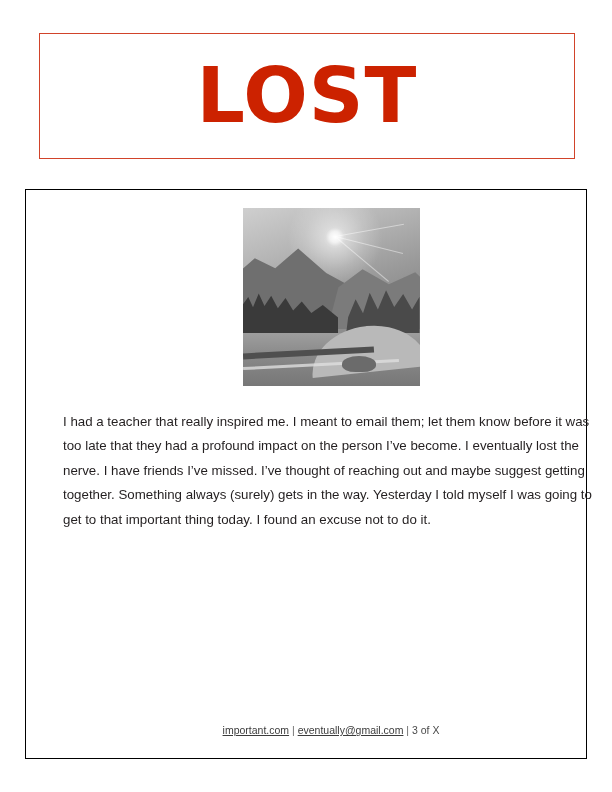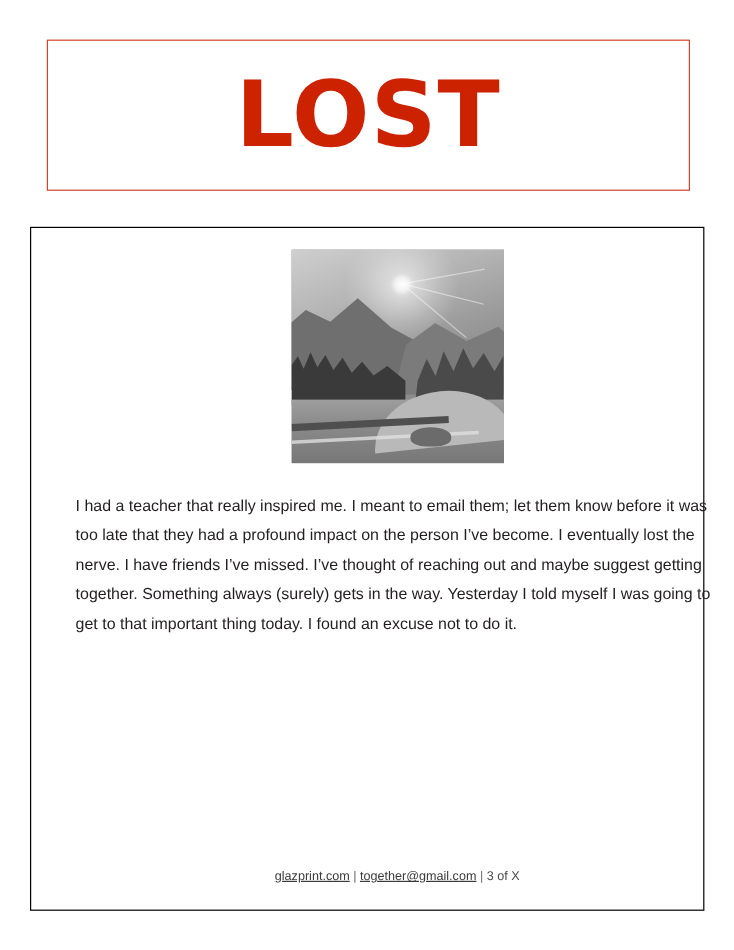--- a/index.html
+++ b/index.html
@@ -248,19 +248,19 @@
           <div class="road-curve"></div>
           <div class="road-edge"></div>
           <div class="guardrail"></div>
           <div class="rock"></div>
         </div>
       </div>
 
       <p class="para first">I had a teacher that really inspired me.  I meant to email them; let them know before it was too late that they had a profound impact on the person I’ve become.  I eventually lost the nerve.  I have friends I’ve missed.  I’ve thought of reaching out and maybe suggest getting together.  Something always (surely) gets in the way.  Yesterday I told myself I was going to get to that important thing today.  I found an excuse not to do it.</p>
 
       <div class="footer">
-        <a href="#">glazprint.com</a><span class="sep"> | </span><a href="#">together@gmail.com</a><span class="sep"> | </span><span>3 of X</span>
+        <a href="#">important.com</a><span class="sep"> | </span><a href="#">eventually@gmail.com</a><span class="sep"> | </span><span>3 of X</span>
       </div>
 
     </div>
   </div>
 
 </div>
 
 </body></html>

